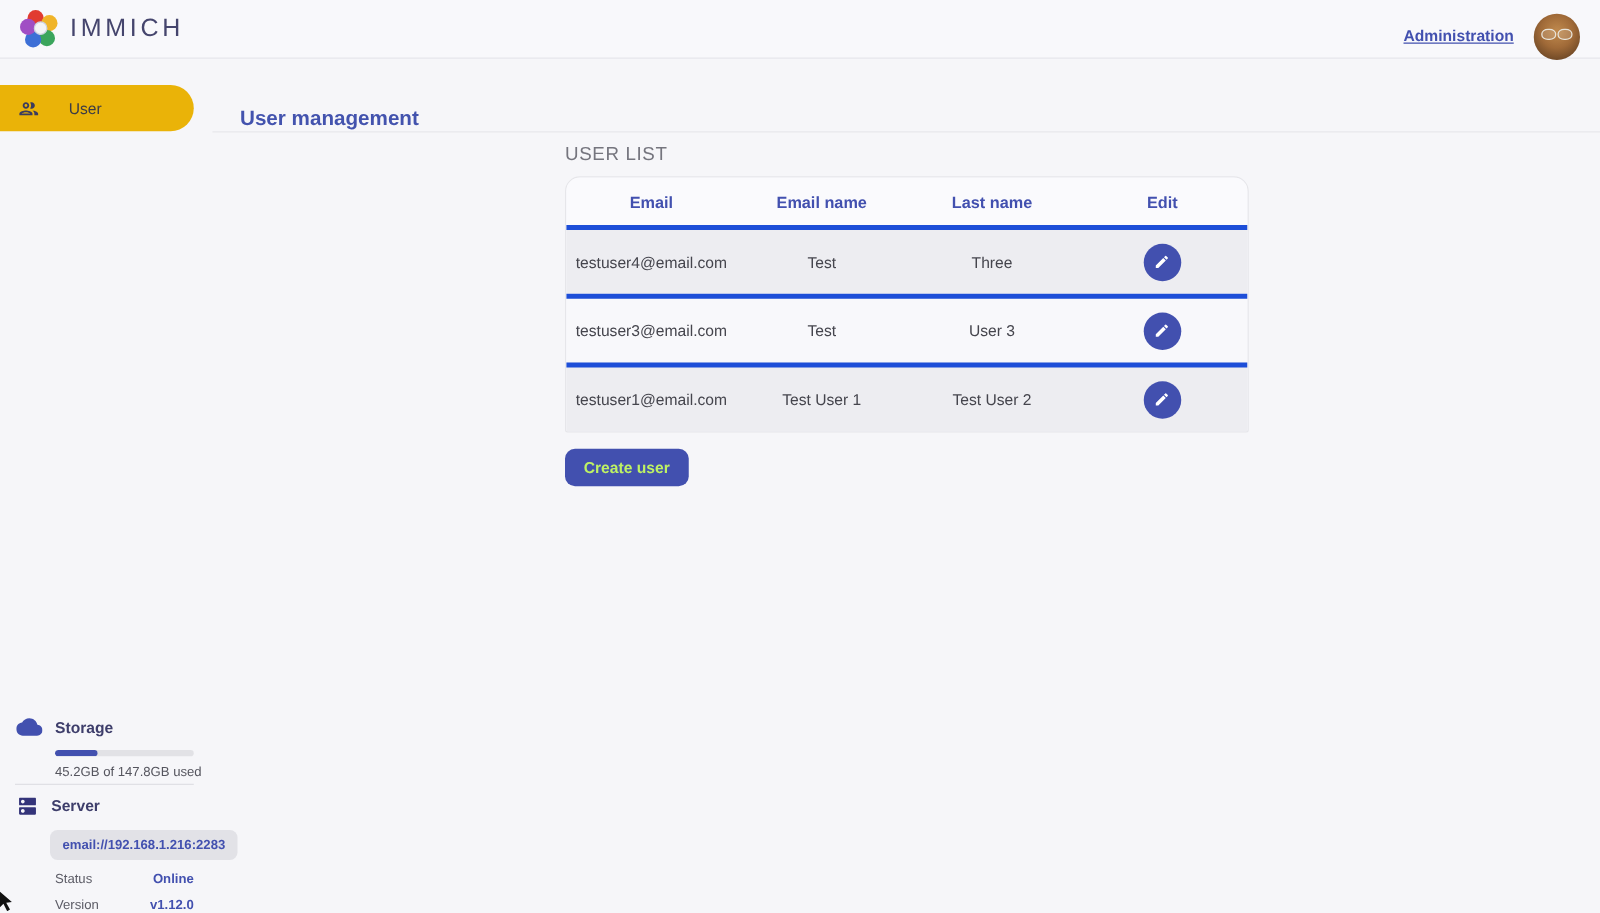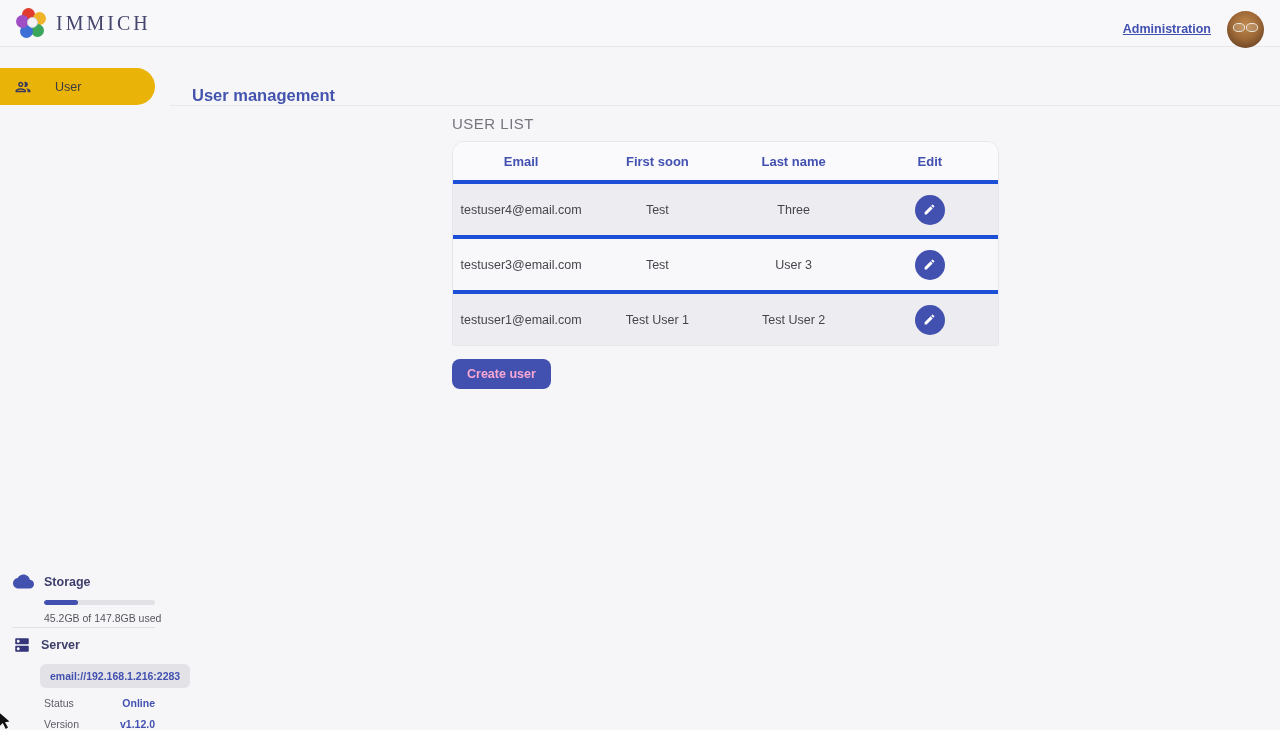--- a/index.html
+++ b/index.html
@@ -22,21 +22,21 @@
   .brand { display: flex; align-items: center; gap: 8px; margin-left: 18px; width: 150px; }
   .flower { position: relative; width: 30px; height: 30px; }
   .flower .petal { position: absolute; width: 13px; height: 13px; border-radius: 50%; }
   .petal.p-red    { left: 4px;  top: 0;    background: #e13b30; }
   .petal.p-yellow { left: 15px; top: 4px;  background: #f0b429; }
   .petal.p-green  { left: 13px; top: 16px; background: #3ba55c; }
   .petal.p-blue   { left: 2px;  top: 17px; background: #3d6fd6; }
   .petal.p-purple { left: -2px; top: 7px;  background: #a04ec4; }
   .flower .core { position: absolute; left: 9px; top: 9px; width: 11px; height: 11px; border-radius: 50%; background: #f3f3f6; border: 1px solid #cdd3e0; }
   .brand-name {
-    font-family: Liberation Serif, serif;
+    font-family: Liberation Sans, sans-serif;
     font-size: 20px; letter-spacing: 3px; color: #45456d; font-weight: 400;
   }
   .search-wrap { position: absolute; left: 180px; top: 4px; }
   .search-input {
     width: 480px; height: 37px; border: none; outline: none;
     background: #e4e4e8; border-radius: 8px;
     padding: 0 22px; font-size: 12.5px; color: #55555e;
     font-family: "Liberation Sans", sans-serif;
   }
   .search-input::placeholder { color: #a2a2ac; }
@@ -117,21 +117,21 @@
   .t-row.plain { background: #f8f8fb; }
   .t-row .td { text-align: center; font-size: 12.5px; color: #45454d; }
   .edit-btn {
     width: 30px; height: 30px; border-radius: 50%; border: none; cursor: pointer;
     background: #4250af; margin: 0 auto; display: flex; align-items: center; justify-content: center;
   }
   .edit-btn svg { width: 13px; height: 13px; fill: #ffffff; }
 
   .create-btn {
     margin-top: 13px;
-    background: #4250af; color: #f9a8d4; border: none; cursor: pointer;
+    background: #4250af; color: #bef264; border: none; cursor: pointer;
     font-family: "Liberation Sans", sans-serif;
     font-size: 12.5px; font-weight: bold;
     padding: 8px 15px; border-radius: 8px;
   }
 
   
   .cursor-artifact { position: absolute; left: -4px; top: 711px; width: 18px; height: 18px; }
 </style>
 </head>
 <body>
@@ -197,21 +197,21 @@
 <div class="titlebar">
   <span class="page-title">User management</span>
 </div>
 
 <div class="content">
   <div class="section-label">USER LIST</div>
 
   <div class="user-table">
     <div class="t-header">
       <span class="th">Email</span>
-      <span class="th">First soon</span>
+      <span class="th">Email name</span>
       <span class="th">Last name</span>
       <span class="th">Edit</span>
     </div>
 
     <div class="t-row striped">
       <span class="td">testuser4@email.com</span>
       <span class="td">Test</span>
       <span class="td">Three</span>
       <span class="td">
         <button class="edit-btn">

